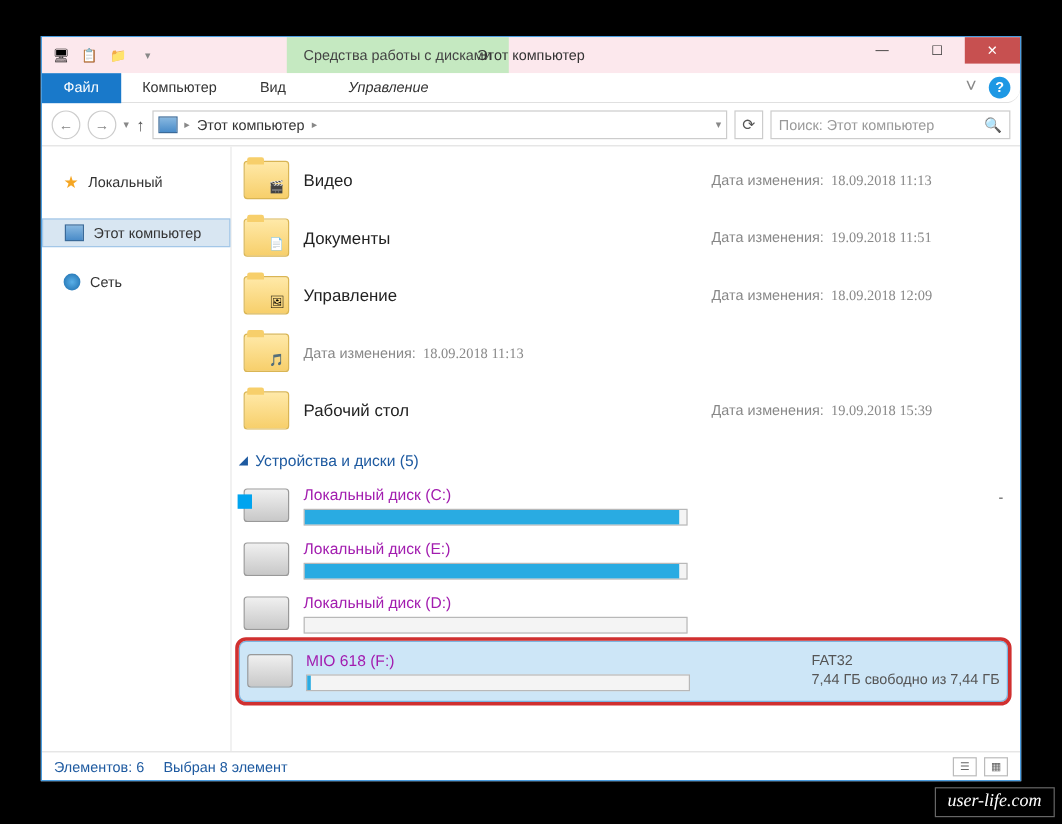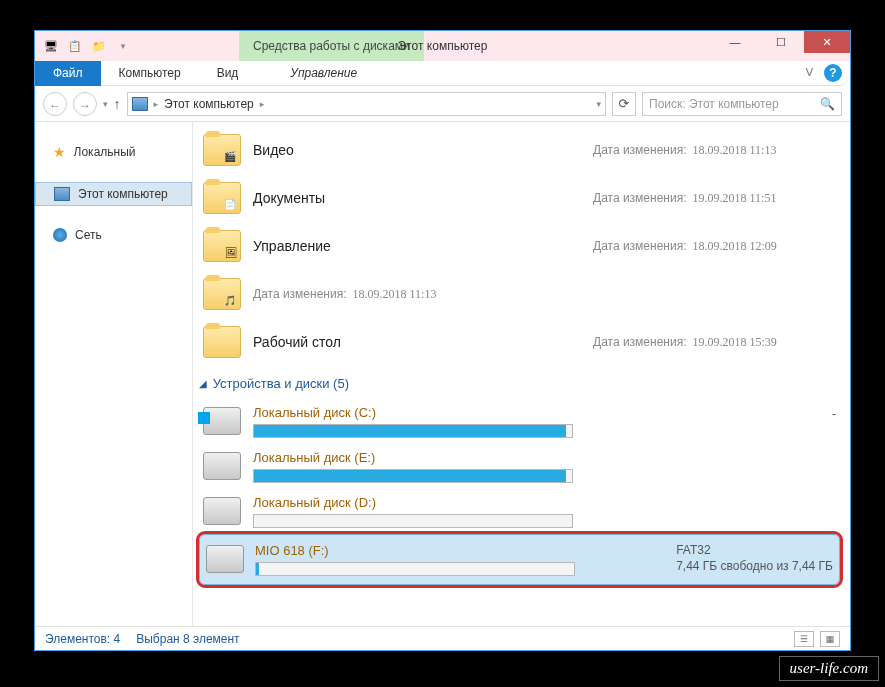--- a/index.html
+++ b/index.html
@@ -44,21 +44,21 @@
 .folder-name { font-size: 14px; color: #222; flex: 0 0 340px; }
 .folder-meta-label { font-size: 12px; color: #888; margin-right: 6px; }
 .folder-meta-value { font-size: 12px; color: #888; font-family: Liberation Serif, serif; }
 .group-header { display: flex; align-items: center; gap: 6px; padding: 10px 0 8px 0; font-size: 13px; color: #1e5aa0; }
 .group-caret { font-size: 10px; color: #1e5aa0; }
 .drive-row { display: flex; align-items: flex-start; padding: 6px 4px; gap: 12px; }
 .drive-icon { width: 38px; height: 28px; background: linear-gradient(#f0f0f0, #c8c8c8); border: 1px solid #999; border-radius: 3px; position: relative; margin-top: 2px; }
 .drive-icon.win::after { content: ""; position: absolute; left: -6px; top: 4px; width: 12px; height: 12px; background: #00a4ef; }
 .drive-icon.dvd { background: linear-gradient(#d8d8d8, #a8a8a8); }
 .drive-info { flex: 1; }
-.drive-name { font-size: 13px; color: #a16207; margin-bottom: 4px; }
+.drive-name { font-size: 13px; color: #a21caf; margin-bottom: 4px; }
 .drive-bar { width: 320px; height: 14px; border: 1px solid #b8b8b8; background: #f4f4f4; position: relative; }
 .drive-bar-fill { height: 100%; background: #29abe2; }
 .drive-row.selected { background: #cde6f7; border: 1px solid #7bb4e0; padding: 8px 6px; }
 .drive-row.highlighted { outline: 3px solid #d03030; border-radius: 6px; padding: 8px 6px; gap: 11px; }
 .drive-side { font-size: 12px; color: #555; }
 .drive-side-line { margin-bottom: 2px; }
 .statusbar { height: 24px; border-top: 1px solid #e0e0e0; display: flex; align-items: center; padding: 0 10px; font-size: 12px; color: #1e5aa0; gap: 16px; }
 .statusbar-right { margin-left: auto; display: flex; gap: 6px; }
 .view-btn { width: 20px; height: 16px; border: 1px solid #bbb; display: flex; align-items: center; justify-content: center; font-size: 9px; color: #666; }
 .watermark { position: absolute; right: 6px; bottom: 6px; background: #000; color: #fff; font-family: Georgia, serif; font-style: italic; font-size: 15px; padding: 3px 10px; border: 1px solid #666; }
@@ -229,21 +229,21 @@
     <div class="drive-side">
       <div class="drive-side-line">FAT32</div>
       <div class="drive-side-line">7,44 ГБ свободно из 7,44 ГБ</div>
     </div>
           </div>
         </div>
     </div>
   </div>
 
   <div class="statusbar">
-    <span>Элементов: 4</span>
+    <span>Элементов: 6</span>
     <span>Выбран 8 элемент</span>
     <div class="statusbar-right">
       <div class="view-btn">☰</div>
       <div class="view-btn">▦</div>
     </div>
   </div>
 
 </div>
 
 <div class="watermark">user-life.com</div>

